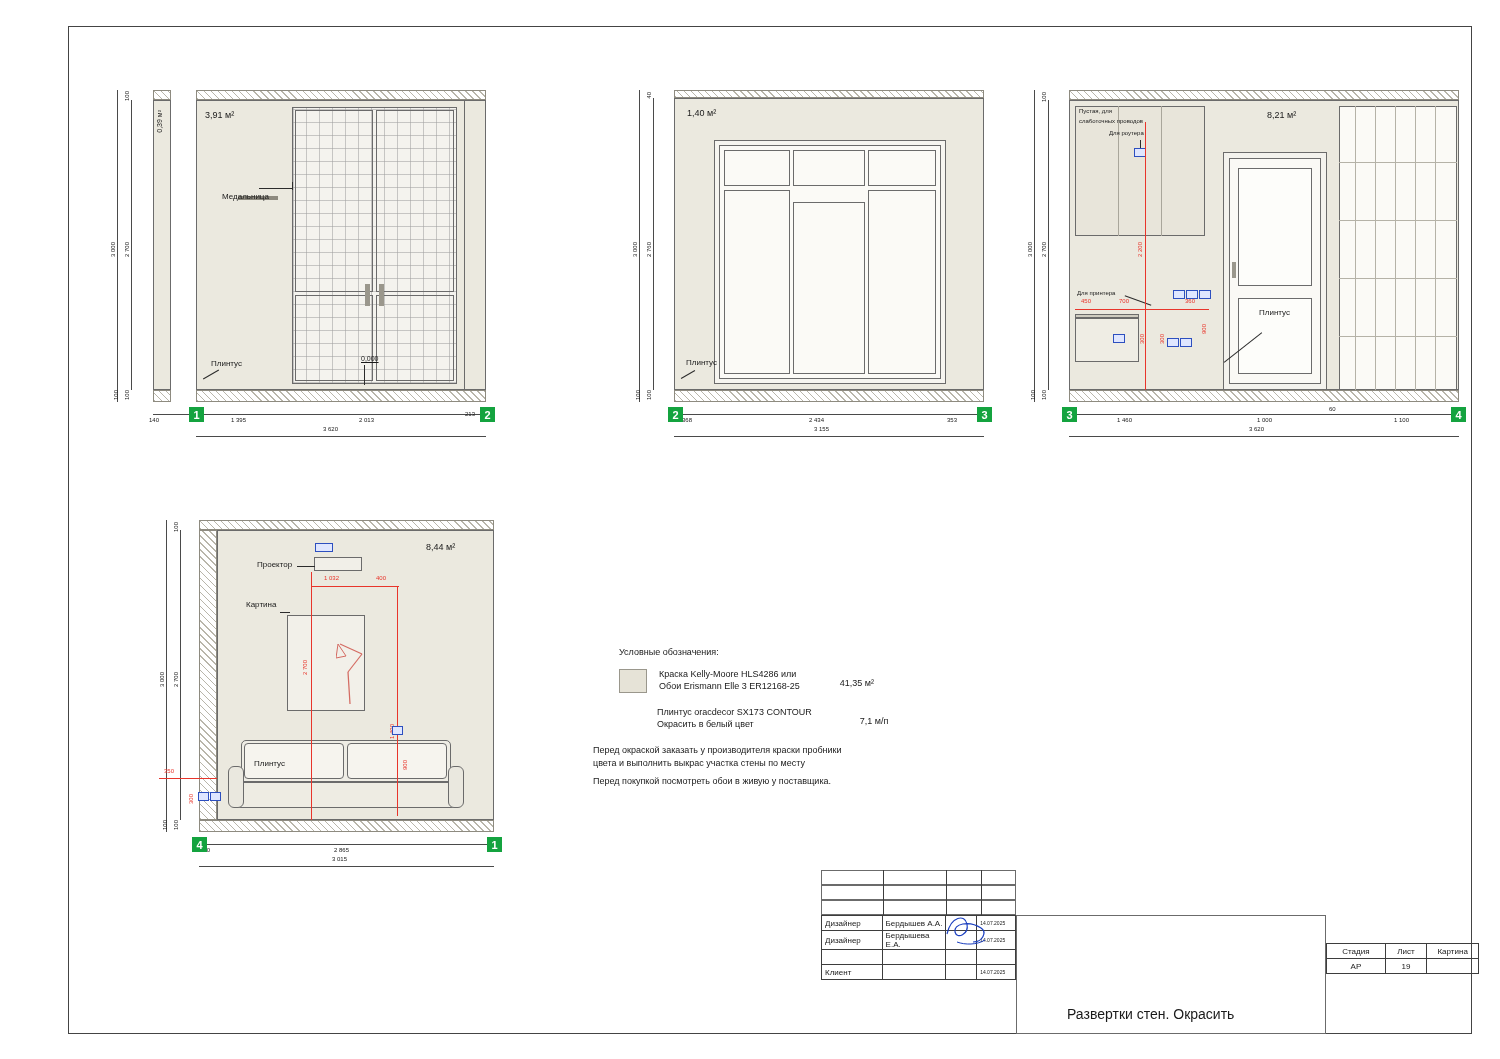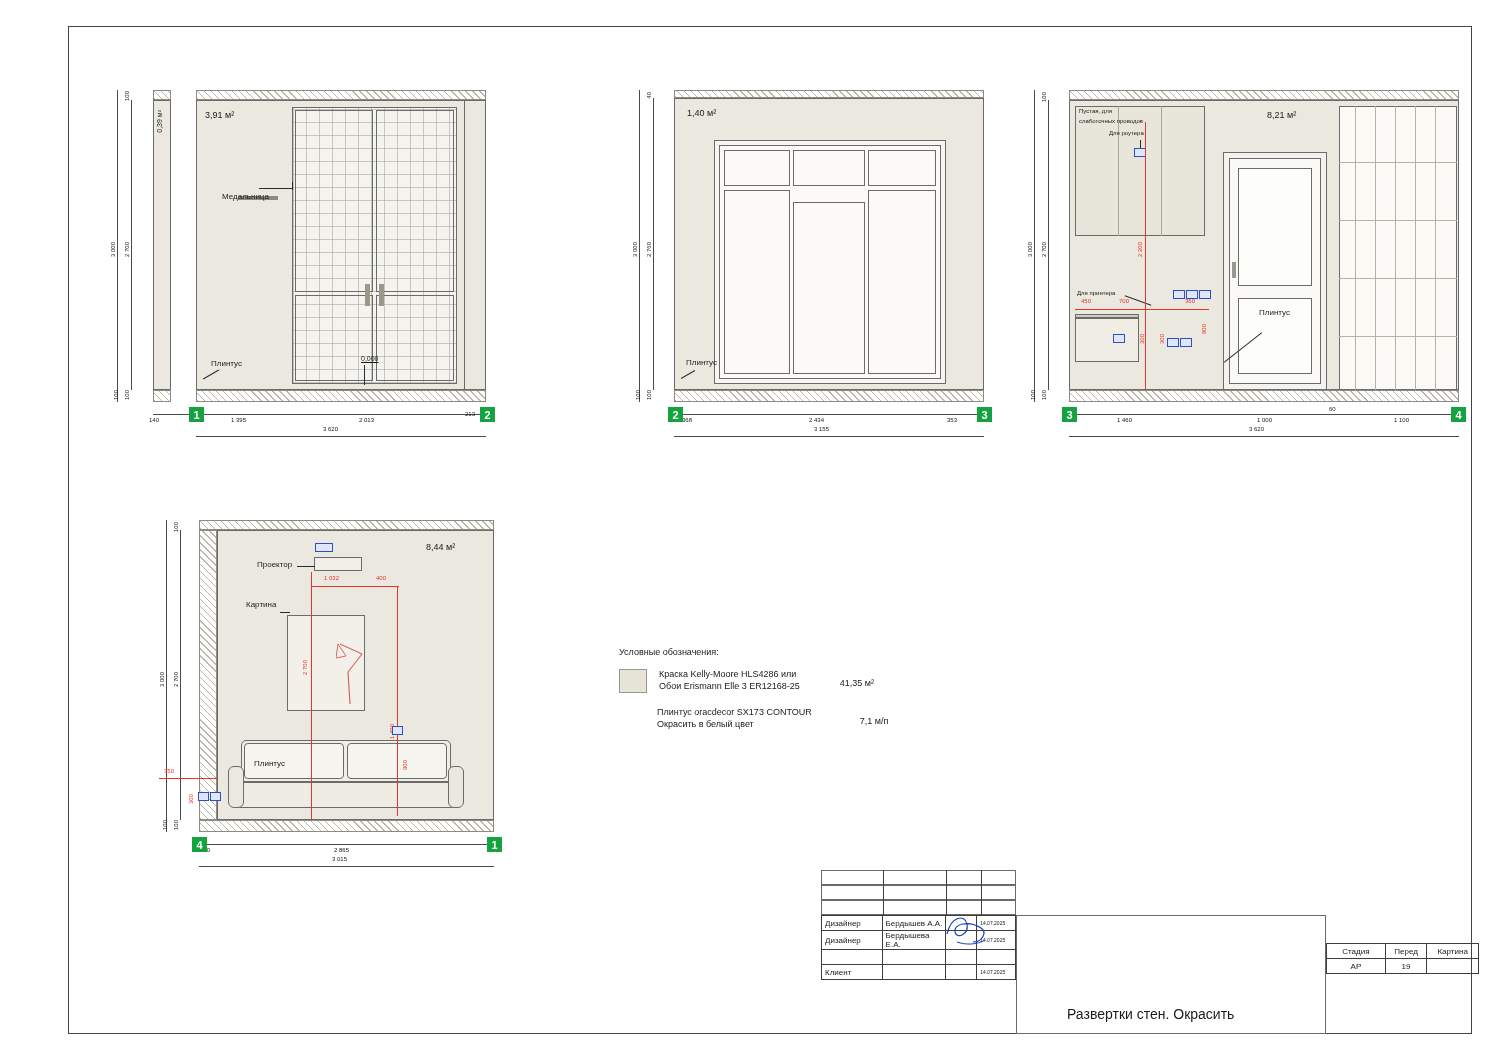--- a/index.html
+++ b/index.html
@@ -282,20 +282,25 @@
 
     <div style="display:flex;align-items:flex-start;gap:12px;margin-bottom:16px;">
       <div style="width:26px;"></div>
       <div>
         <div class="txt">Плинтус oracdecor SX173 CONTOUR</div>
         <div class="txt" style="margin-top:2px;">Окрасить в белый цвет</div>
       </div>
       <div class="txt" style="margin-left:36px;margin-top:9px;">7,1 м/п</div>
     </div>
 
+    <div style="margin-left:-26px;">
+      <div class="txt" style="margin-bottom:3px;">Перед окраской заказать у производителя краски пробники</div>
+      <div class="txt" style="margin-bottom:8px;">цвета и выполнить выкрас участка стены по месту</div>
+      <div class="txt">Перед покупкой посмотреть обои в живую у поставщика.</div>
+    </div>
   </div>
 
   <div class="abs" style="left:752px;top:843px;width:650px;height:164px;">
 
     <div class="abs thin" style="left:0;top:0;width:195px;height:15px;"></div>
     <div class="abs thin" style="left:0;top:15px;width:195px;height:15px;"></div>
     <div class="abs thin" style="left:0;top:30px;width:195px;height:15px;"></div>
     <div class="abs thin" style="left:62px;top:0;width:0;height:45px;border-left:1px solid #3d3d3d;border-top:none;border-right:none;border-bottom:none;"></div>
     <div class="abs thin" style="left:125px;top:0;width:0;height:45px;border-left:1px solid #3d3d3d;border-top:none;border-right:none;border-bottom:none;"></div>
     <div class="abs thin" style="left:160px;top:0;width:0;height:45px;border-left:1px solid #3d3d3d;border-top:none;border-right:none;border-bottom:none;"></div>
@@ -335,21 +340,21 @@
     </svg>
 
     <div class="abs thin" style="left:195px;top:45px;width:310px;height:119px;display:flex;align-items:center;justify-content:center;">
       <div class="abs" style="font-size:14px;left:50px;top:90px;">Развертки стен. Окрасить</div>
     </div>
 
     <table class="tbl" style="left:505px;top:73px;width:153px;">
       <tbody>
           <tr>
         <td style="width:51px;text-align:center;">Стадия</td>
-        <td style="width:34px;text-align:center;">Перед</td>
+        <td style="width:34px;text-align:center;">Лист</td>
         <td style="width:44px;text-align:center;">Картина</td>
       </tr>
       <tr>
         <td style="text-align:center;">АР</td>
         <td style="text-align:center;">19</td>
         <td style="text-align:center;"></td>
       </tr>
     </tbody>
       </table>
 

